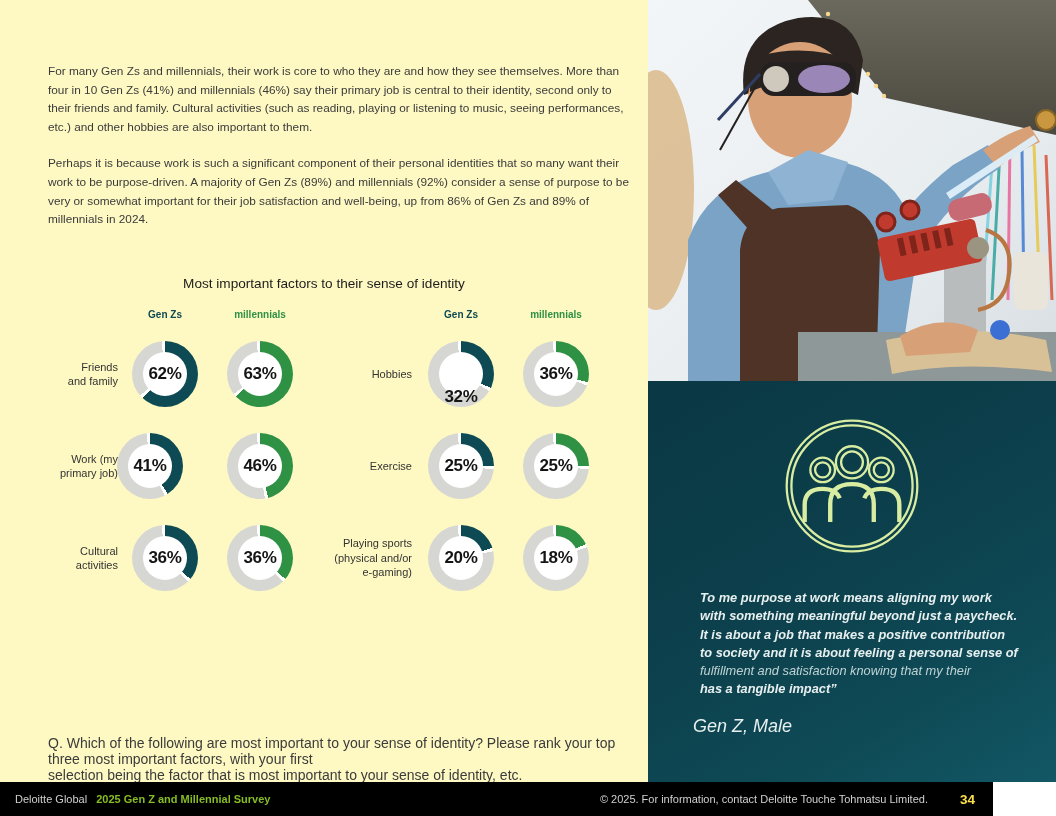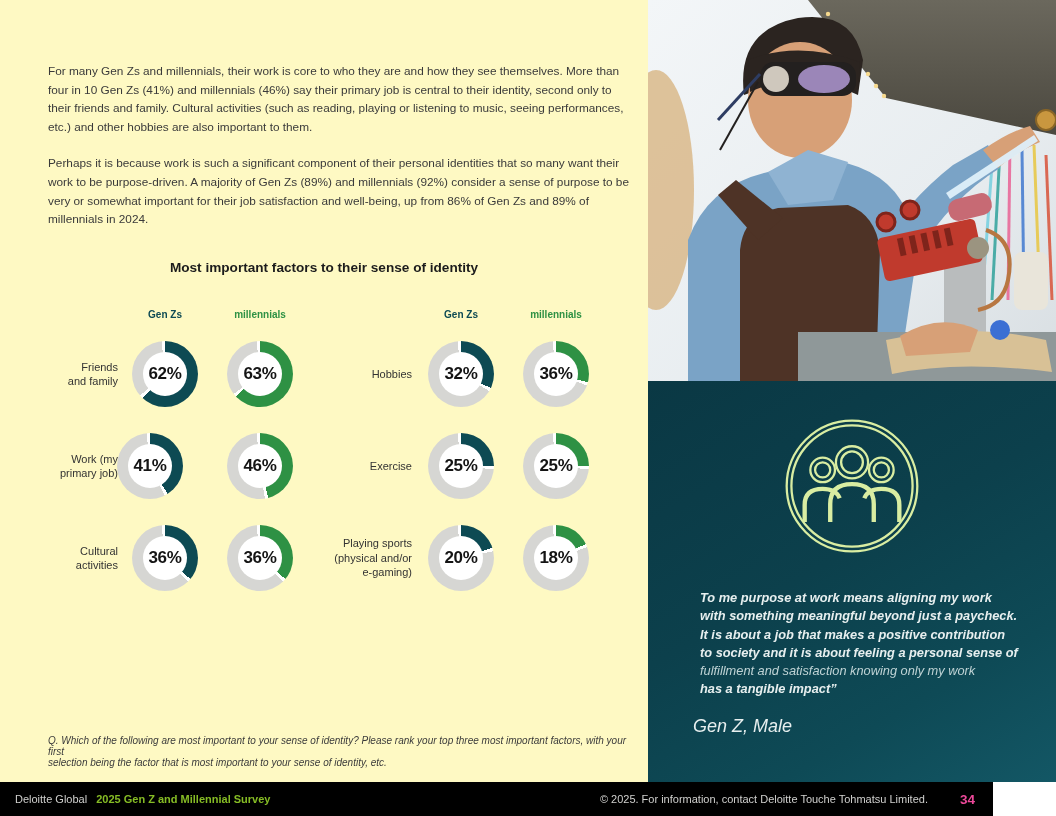--- a/index.html
+++ b/index.html
@@ -3,55 +3,55 @@
 <meta charset="utf-8">
 <style>
   html,body{margin:0;padding:0;background:#ffffff;}
   .page{position:relative;width:1056px;height:816px;background:#ffffff;overflow:hidden;
         font-family:"Liberation Sans","DejaVu Sans",sans-serif;}
 
   
   .left-col{position:absolute;left:0;top:0;width:648px;height:782px;background:#fef9c3;}
   .intro{position:absolute;left:48px;top:62px;width:586px;font-size:11.8px;line-height:18.6px;color:#3a3a3a;}
   .intro p{margin:0 0 18px 0;}
-  .chart-title{position:absolute;left:0;top:260px;width:648px;text-align:center;
-               font-size:13.6px;font-weight:bold;color:#1c1c1c;}
+  .chart-title{position:absolute;left:0;top:276px;width:648px;text-align:center;
+               font-size:13.6px;font-weight:normal;color:#1c1c1c;}
   .chart-grid{position:absolute;left:0;top:0;width:648px;height:640px;}
   .col-hdr{position:absolute;top:309px;width:110px;text-align:center;font-size:10px;font-weight:bold;}
   .hdr-genz{color:#0d4a53;}
   .hdr-mil{color:#2e9144;}
   .cat-label{position:absolute;height:66px;display:flex;align-items:center;justify-content:flex-end;
              text-align:right;font-size:11px;line-height:14.5px;color:#333;white-space:pre-line;}
   .donut{position:absolute;width:66px;height:66px;border-radius:50%;
          display:flex;align-items:center;justify-content:center;}
   .donut::after{content:"";position:absolute;inset:11px;background:#fff;border-radius:50%;}
   .donut .pct{position:relative;z-index:1;font-size:17px;font-weight:bold;color:#141414;letter-spacing:-0.3px;}
-  .footnote{position:absolute;left:48px;top:735px;width:586px;font-size:10px;line-height:11px;
-            font-style:italic;color:#3b3b3b;white-space:pre-line;}
+  .footnote{position:absolute;left:48px;top:735px;width:586px;font-size:14px;line-height:16px;
+            color:#3b3b3b;white-space:pre-line;}
 
   
   .photo{position:absolute;left:648px;top:0;width:408px;height:381px;overflow:hidden;}
   .teal-panel{position:absolute;left:648px;top:381px;width:408px;height:401px;
               background:linear-gradient(150deg,#0a3844 0%,#0c404c 45%,#0e4a56 75%,#135765 100%);}
   .panel-icon{position:absolute;left:133px;top:34px;width:142px;height:142px;}
   .quote{position:absolute;left:52px;top:208px;width:318px;font-style:italic;
          font-size:12.8px;line-height:18.3px;color:#e7efef;font-weight:bold;}
   .quote-line{display:block;}
   .quote-line.light{font-weight:normal;color:#bfd3d5;}
   .attribution{position:absolute;left:45px;top:335px;font-style:italic;font-size:18px;
                font-weight:normal;color:#e7efef;}
 
   
   .footer{position:absolute;left:0;top:782px;width:993px;height:34px;background:#000;
           display:flex;align-items:center;justify-content:space-between;}
   .footer-left{margin-left:15px;font-size:11px;color:#d0d0ce;}
   .footer-left .survey{color:#86bc25;font-weight:bold;margin-left:6px;}
   .footer-right{margin-right:18px;display:flex;align-items:center;gap:32px;}
   .footer-copy{font-size:11px;color:#d0d0ce;}
-  .footer-page{font-size:13.5px;font-weight:bold;color:#ec4899;text-align:right;}
+  .footer-page{font-size:13.5px;font-weight:bold;color:#fde047;text-align:right;}
 </style>
 </head>
 <body>
 
 <div class="page">
 
   <div class="left-col">
     <div class="intro">
       <p>For many Gen Zs and millennials, their work is core to who they are and how they see themselves. More than four in 10 Gen Zs (41%) and millennials (46%) say their primary job is central to their identity, second only to their friends and family. Cultural activities (such as reading, playing or listening to music, seeing performances, etc.) and other hobbies are also important to them.</p>
       <p>Perhaps it is because work is such a significant component of their personal identities that so many want their work to be purpose-driven. A majority of Gen Zs (89%) and millennials (92%) consider a sense of purpose to be very or somewhat important for their job satisfaction and well-being, up from 86% of Gen Zs and 89% of millennials in 2024.</p>
@@ -83,21 +83,21 @@
         </div>
         <div class="cat-label" style="left: 18px; width: 100px; top: 525px;">Cultural
 activities</div>
         <div class="donut" style="left: 132px; top: 525px; background: conic-gradient(rgb(13, 74, 83) 0deg, rgb(13, 74, 83) 129.6deg, rgb(255, 255, 255) 129.6deg, rgb(255, 255, 255) 135.6deg, rgb(214, 214, 211) 135.6deg, rgb(214, 214, 211) 354deg, rgb(255, 255, 255) 354deg, rgb(255, 255, 255) 360deg);">
           <span class="pct">36%</span>
         </div>
         <div class="donut" style="left: 227px; top: 525px; background: conic-gradient(rgb(46, 145, 68) 0deg, rgb(46, 145, 68) 129.6deg, rgb(255, 255, 255) 129.6deg, rgb(255, 255, 255) 135.6deg, rgb(214, 214, 211) 135.6deg, rgb(214, 214, 211) 354deg, rgb(255, 255, 255) 354deg, rgb(255, 255, 255) 360deg);">
           <span class="pct">36%</span>
         </div>
         <div class="cat-label" style="left: 316px; width: 96px; top: 341px;">Hobbies</div>
-        <div class="donut" style="left: 428px; top: 341px; background: conic-gradient(rgb(13, 74, 83) 0deg, rgb(13, 74, 83) 115.2deg, rgb(255, 255, 255) 115.2deg, rgb(255, 255, 255) 121.2deg, rgb(214, 214, 211) 121.2deg, rgb(214, 214, 211) 354deg, rgb(255, 255, 255) 354deg, rgb(255, 255, 255) 360deg);">
+        <div class="donut" style="left: 428px; top: 341px; background: conic-gradient(rgb(13, 74, 83) 0deg, rgb(13, 74, 83) 115.2deg, rgb(255, 255, 255) 115.2deg, rgb(255, 255, 255) 121.2deg, rgb(214, 214, 211) 121.2deg, rgb(214, 214, 211) 354deg, rgb(255, 255, 255) 354deg, rgb(255, 255, 255) 360deg); align-items: flex-end;">
           <span class="pct">32%</span>
         </div>
         <div class="donut" style="left: 523px; top: 341px; background: conic-gradient(rgb(46, 145, 68) 0deg, rgb(46, 145, 68) 104.4deg, rgb(255, 255, 255) 104.4deg, rgb(255, 255, 255) 110.4deg, rgb(214, 214, 211) 110.4deg, rgb(214, 214, 211) 354deg, rgb(255, 255, 255) 354deg, rgb(255, 255, 255) 360deg);">
           <span class="pct">36%</span>
         </div>
         <div class="cat-label" style="left: 316px; width: 96px; top: 433px;">Exercise</div>
         <div class="donut" style="left: 428px; top: 433px; background: conic-gradient(rgb(13, 74, 83) 0deg, rgb(13, 74, 83) 90deg, rgb(255, 255, 255) 90deg, rgb(255, 255, 255) 96deg, rgb(214, 214, 211) 96deg, rgb(214, 214, 211) 354deg, rgb(255, 255, 255) 354deg, rgb(255, 255, 255) 360deg);">
           <span class="pct">25%</span>
         </div>
         <div class="donut" style="left: 523px; top: 433px; background: conic-gradient(rgb(46, 145, 68) 0deg, rgb(46, 145, 68) 90deg, rgb(255, 255, 255) 90deg, rgb(255, 255, 255) 96deg, rgb(214, 214, 211) 96deg, rgb(214, 214, 211) 354deg, rgb(255, 255, 255) 354deg, rgb(255, 255, 255) 360deg);">
@@ -216,21 +216,21 @@
       <circle cx="75" cy="50" r="11.5" stroke-width="2.4"></circle>
       <path d="M25,113 L25,95 Q25,78 44,78 Q58,78 62,88" stroke-width="4.6"></path>
       <path d="M125,113 L125,95 Q125,78 106,78 Q92,78 88,88" stroke-width="4.6"></path>
       <path d="M52,113 L52,94 Q52,73 75,73 Q98,73 98,94 L98,113" stroke-width="4.6"></path>
     </svg>
     <div class="quote" id="quote-lines">
         <span class="quote-line">To me purpose at work means aligning my work</span>
         <span class="quote-line">with something meaningful beyond just a paycheck.</span>
         <span class="quote-line">It is about a job that makes a positive contribution</span>
         <span class="quote-line">to society and it is about feeling a personal sense of</span>
-        <span class="quote-line light">fulfillment and satisfaction knowing only my work</span>
+        <span class="quote-line light">fulfillment and satisfaction knowing that my their</span>
         <span class="quote-line">has a tangible impact”</span>
       </div>
     <div class="attribution">Gen Z, Male</div>
   </div>
 
   <div class="footer">
     <div class="footer-left">
       <span>Deloitte Global</span>
       <span class="survey">2025 Gen Z and Millennial Survey</span>
     </div>

